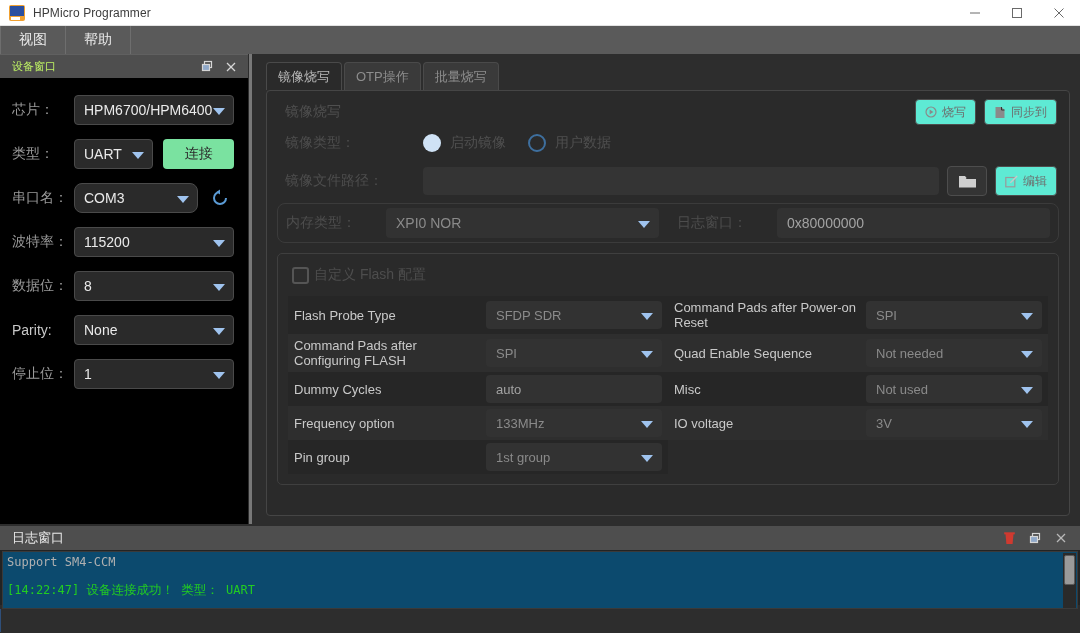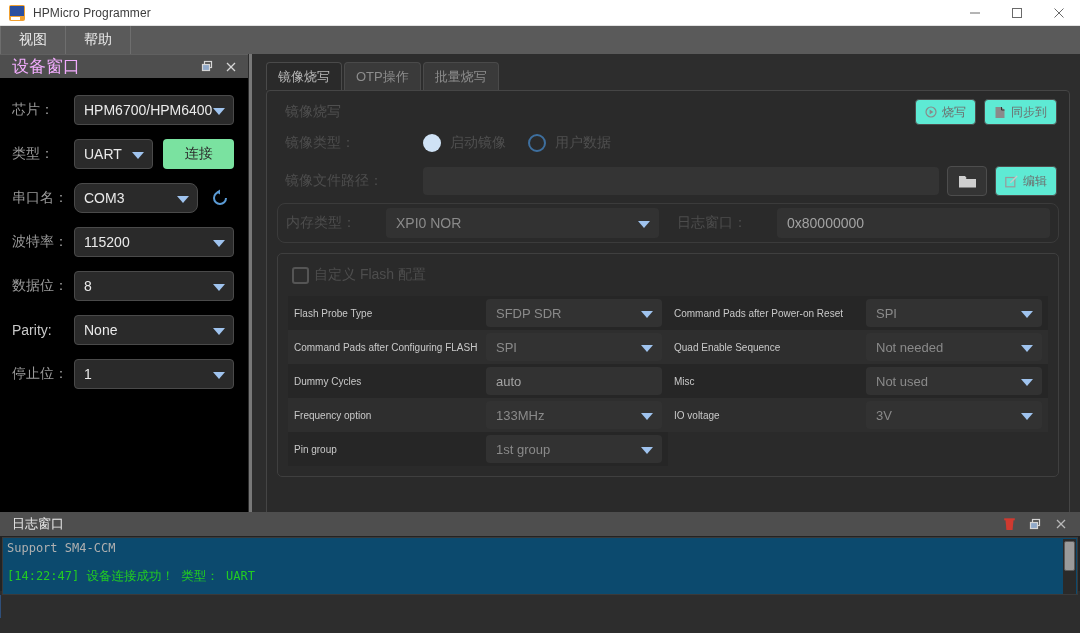--- a/index.html
+++ b/index.html
@@ -47,21 +47,21 @@
 
   
   .workspace { position: absolute; left: 0; top: 54px; width: 1080px; height: 470px; background: #2d2d2d; display: flex; }
 
   
   .dock { width: 248px; display: flex; flex-direction: column; background: #232323; }
   .dock-title {
     height: 24px; background: #4e4e4e; display: flex; align-items: center;
     padding-left: 12px; border-top: 1px solid #606060;
   }
-  .dock-title-text { font-size: 17px; color: #f0abfc; }
+  .dock-title-text { font-size: 11px; color: #bef264; }
   .dock-btns { margin-left: auto; display: flex; align-items: center; gap: 2px; padding-right: 6px; }
   .dock-btn { width: 22px; height: 20px; display: flex; align-items: center; justify-content: center; color: #d6d6d6; }
   .dock-body { flex: 1; background: #000000; padding: 10px 14px 0 12px; }
 
   .frow { display: flex; align-items: center; height: 44px; }
   .flabel { font-size: 14px; color: #9b9b9b; width: 62px; flex: none; }
   .flabel.light { color: #c8c8c8; }
 
   .sel {
     position: relative; height: 30px; background: #2a2a2a; border: 1px solid #4a4a4a;
@@ -164,28 +164,28 @@
   .flash-head { display: flex; align-items: center; gap: 5px; height: 26px; padding-left: 4px; }
   .cbox { width: 17px; height: 17px; border: 2px solid #555; border-radius: 3px; background: #2d2d2d; }
   .flash-head-text { font-size: 14px; color: #4d4d4d; }
 
   .ftable { margin-top: 8px; display: flex; flex-direction: column; }
   .ftrow { display: flex; }
   .ftrow .half { width: 50%; display: flex; align-items: center; min-height: 34px; }
   .ftrow.odd .half { background: #262626; }
   .ftrow.even .half { background: #2e2e2e; }
   .ftrow .half .cell-label {
-    width: 198px; flex: none; font-size: 10px; color: #c9c9c9; padding: 4px 8px 4px 6px; line-height: 15px;
+    width: 198px; flex: none; font-size: 13px; color: #c9c9c9; padding: 4px 8px 4px 6px; line-height: 15px;
   }
   .ftrow .half .cell-ctrl { flex: 1; padding: 2px 6px 2px 0; }
   .ftrow .half .cell-ctrl .dim-sel,
   .ftrow .half .cell-ctrl .dim-input { width: 100%; height: 28px; font-size: 13px; }
 
   
-  .logdock { position: absolute; left: 0; top: 512px; width: 1080px; height: 79px; background: #232323; }
+  .logdock { position: absolute; left: 0; top: 526px; width: 1080px; height: 79px; background: #232323; }
   .log-title { height: 24px; background: #4e4e4e; display: flex; align-items: center; padding-left: 12px; }
   .log-title-text { font-size: 13px; color: #e8e8e8; }
   .log-btns { margin-left: auto; display: flex; align-items: center; gap: 4px; padding-right: 8px; }
   .log-btn { width: 22px; height: 20px; display: flex; align-items: center; justify-content: center; color: #d6d6d6; }
   .log-body {
     position: relative; height: 58px; background: #0c4a6e; border: 1px solid #3a3a3a;
     margin: 1px 2px 0 2px; padding: 3px 0 0 4px; overflow: hidden;
   }
   .log-line { font-family: "DejaVu Sans Mono", "Liberation Mono", monospace; font-size: 12px; line-height: 15px; }
   .log-line.gray { color: #b0b0b0; }

